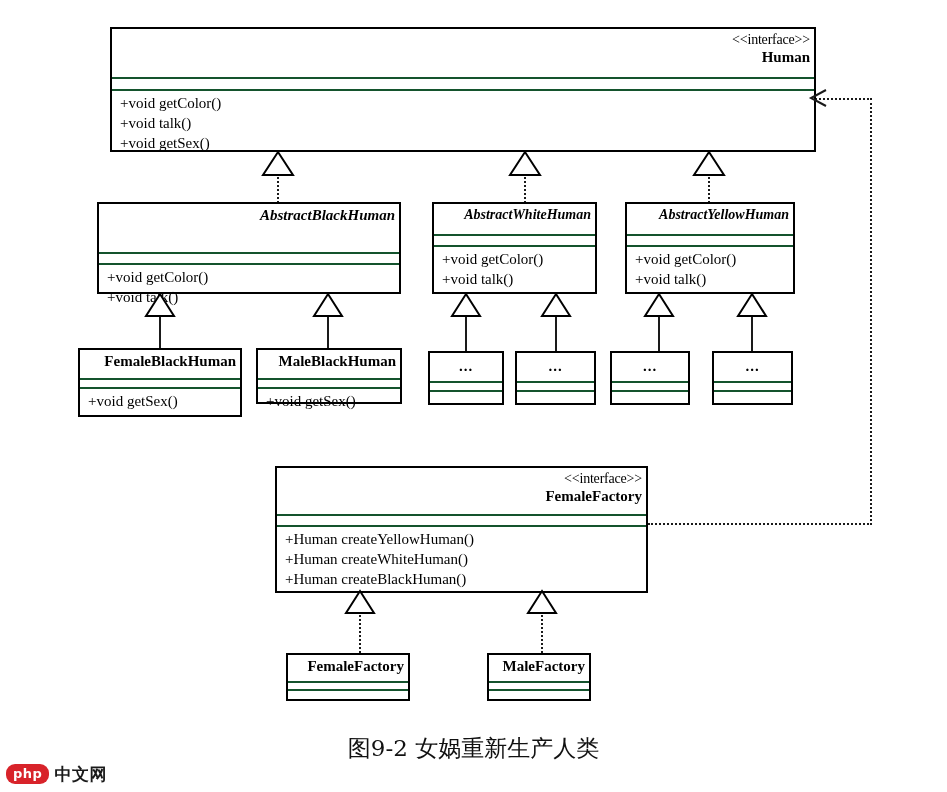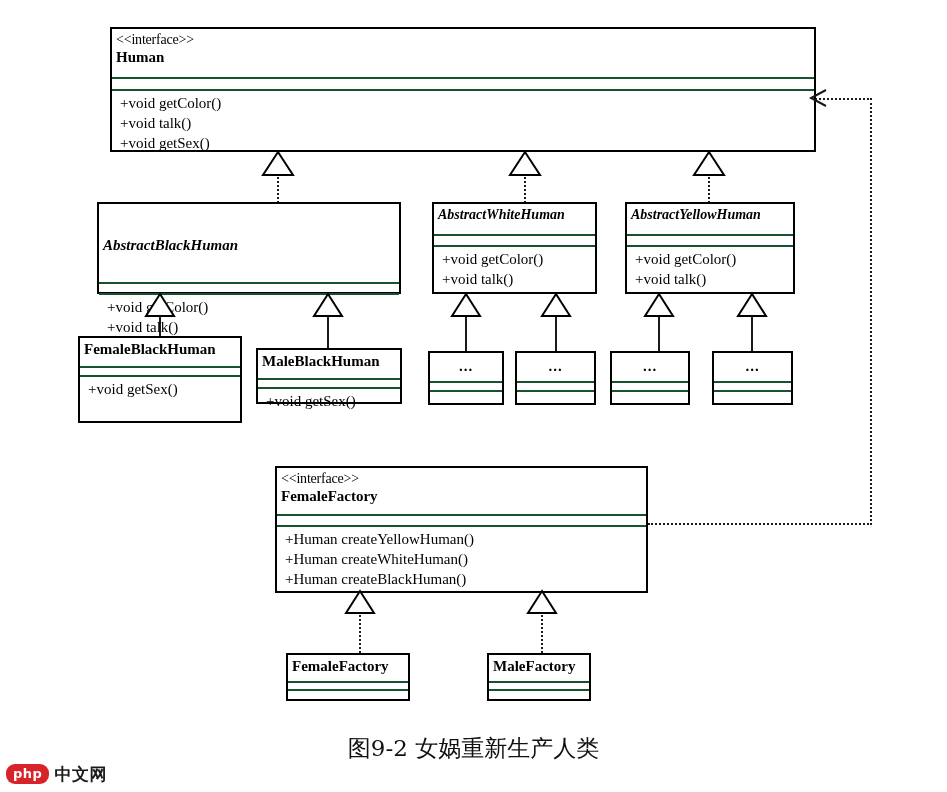--- a/index.html
+++ b/index.html
@@ -21,21 +21,21 @@
   
   .uml-box {
     position: absolute;
     box-sizing: border-box;
     border: 2px solid #000000;
     background: #ffffff;
     z-index: 5;
   }
   .uml-title {
     box-sizing: border-box;
-    text-align: left;
+    text-align: right;
     padding: 3px 4px 4px 4px;
     line-height: 1.18;
     font-size: 15px;
     font-weight: bold;
     color: #000000;
   }
   .uml-title .stereotype {
     display: block;
     font-weight: normal;
     font-size: 14px;
@@ -203,21 +203,21 @@
     </div>
     <div class="uml-sep uml-compartment empty" style="height:12px;"></div>
     <div class="uml-sep uml-compartment">
       <div>+void getColor()</div>
       <div>+void talk()</div>
       <div>+void getSex()</div>
     </div>
   </div>
 
   <div class="uml-box" style="left:97px; top:202px; width:304px; height:92px;">
-    <div class="uml-title italic" style="height:48px;margin-top:30px;">
+    <div class="uml-title italic" style="height:48px;">
       <span class="tname">AbstractBlackHuman</span>
     </div>
     <div class="uml-sep uml-compartment empty" style="height:11px;"></div>
     <div class="uml-sep uml-compartment">
       <div>+void getColor()</div>
       <div>+void talk()</div>
     </div>
   </div>
 
   <div class="uml-box" style="left:432px; top:202px; width:165px; height:92px;">
@@ -235,21 +235,21 @@
     <div class="uml-title italic" style="height:30px; font-size:14px;">
       <span class="tname">AbstractYellowHuman</span>
     </div>
     <div class="uml-sep uml-compartment empty" style="height:11px;"></div>
     <div class="uml-sep uml-compartment">
       <div>+void getColor()</div>
       <div>+void talk()</div>
     </div>
   </div>
 
-  <div class="uml-box" style="left:78px; top:336px; width:164px; height:87px;">
+  <div class="uml-box" style="left:78px; top:348px; width:164px; height:69px;">
     <div class="uml-title" style="height:28px; font-size:15px;">
       <span class="tname">FemaleBlackHuman</span>
     </div>
     <div class="uml-sep uml-compartment empty" style="height:9px;"></div>
     <div class="uml-sep uml-compartment">
       <div>+void getSex()</div>
     </div>
   </div>
 
   <div class="uml-box" style="left:256px; top:348px; width:146px; height:56px;">

